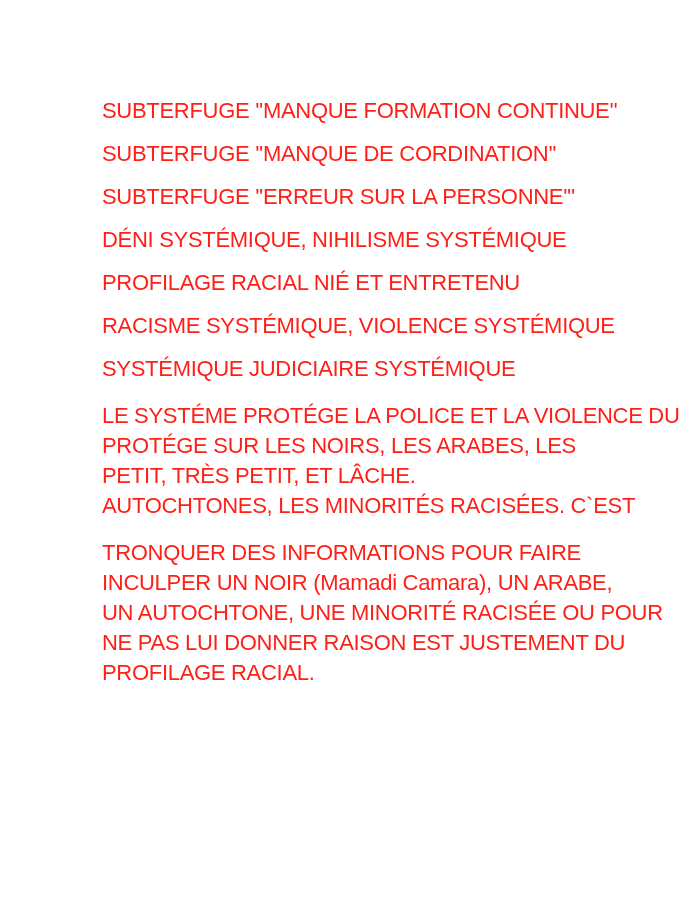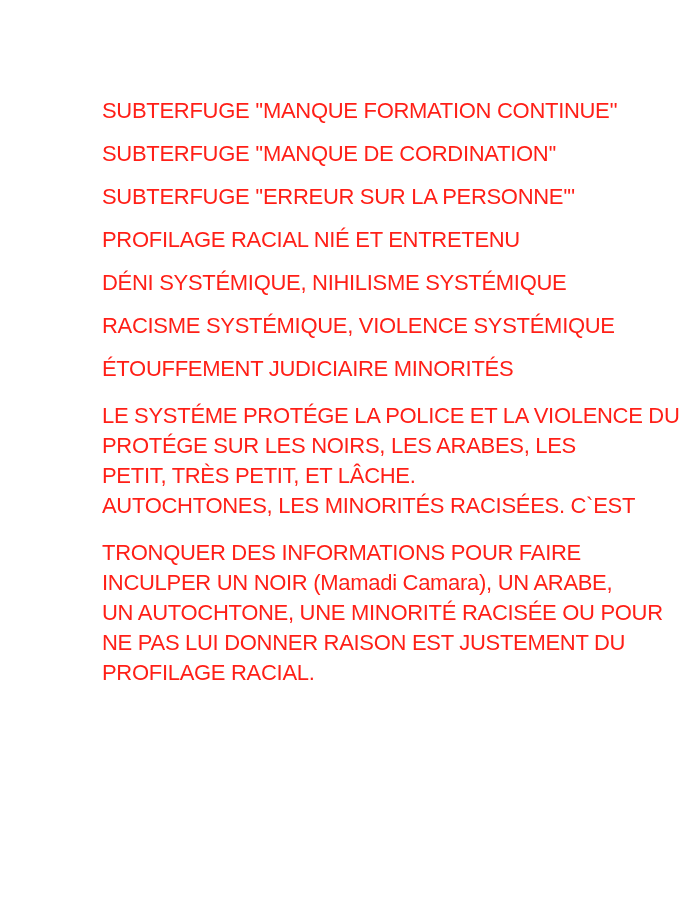--- a/index.html
+++ b/index.html
@@ -38,24 +38,24 @@
   }
 </style>
 </head>
 <body>
 
 <div class="page">
 
   <div class="text-line">SUBTERFUGE ''MANQUE FORMATION CONTINUE''</div>
   <div class="text-line">SUBTERFUGE ''MANQUE DE CORDINATION''</div>
   <div class="text-line">SUBTERFUGE ''ERREUR SUR LA PERSONNE'''</div>
+  <div class="text-line">DÉNI SYSTÉMIQUE, NIHILISME SYSTÉMIQUE</div>
   <div class="text-line">PROFILAGE RACIAL NIÉ ET ENTRETENU</div>
-  <div class="text-line">DÉNI SYSTÉMIQUE, NIHILISME SYSTÉMIQUE</div>
   <div class="text-line">RACISME SYSTÉMIQUE, VIOLENCE SYSTÉMIQUE</div>
-  <div class="text-line">ÉTOUFFEMENT JUDICIAIRE MINORITÉS</div>
+  <div class="text-line">SYSTÉMIQUE JUDICIAIRE SYSTÉMIQUE</div>
 
   <div class="paragraph">
     <div class="para-line">LE SYSTÉME PROTÉGE LA POLICE ET LA VIOLENCE DU</div>
     <div class="para-line">PROTÉGE SUR LES NOIRS, LES ARABES, LES</div>
     <div class="para-line">PETIT, TRÈS PETIT, ET LÂCHE.</div>
     <div class="para-line">AUTOCHTONES, LES MINORITÉS RACISÉES. C`EST</div>
   </div>
 
   <div class="paragraph">
     <div class="para-line">TRONQUER DES INFORMATIONS POUR FAIRE</div>

